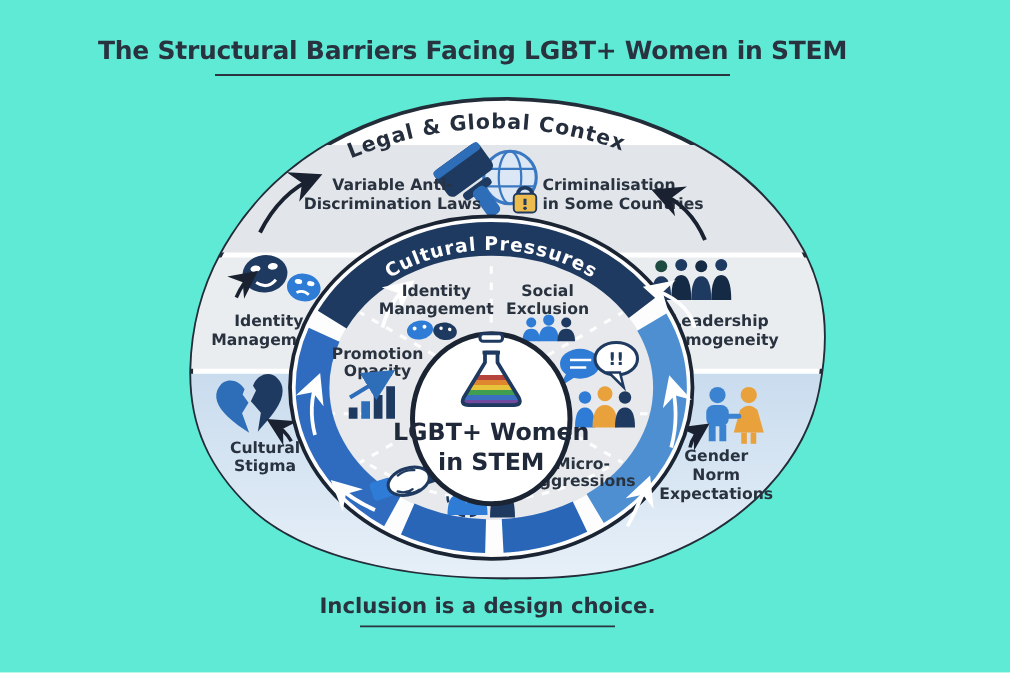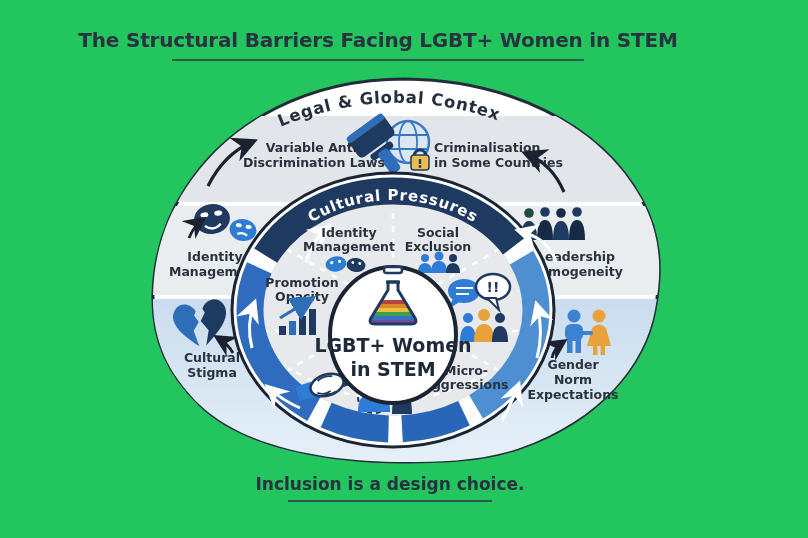--- a/index.html
+++ b/index.html
@@ -1,16 +1,16 @@
 <!DOCTYPE html>
 <html><head>
 <meta charset="utf-8">
 <style>
   html,body{margin:0;padding:0;background:#ffffff;}
-  .page{position:relative;width:808px;height:538px;background:#22c55e;overflow:hidden;
+  .page{position:relative;width:808px;height:538px;background:#5eead4;overflow:hidden;
         font-family:"DejaVu Sans","Liberation Sans",sans-serif;}
   svg{display:block;}
   text{font-family:"DejaVu Sans","Liberation Sans",sans-serif;fill:#29323f;}
   .title-t{font-size:20px;font-weight:bold;letter-spacing:-0.2px;}
   .caption-t{font-size:17px;font-weight:bold;}
   .arc-legal{font-size:16.5px;font-weight:bold;letter-spacing:0.8px;fill:#252e3d;}
   .arc-cp{font-size:15px;font-weight:bold;letter-spacing:0.8px;fill:#ffffff;}
   .lbl{font-size:12.5px;font-weight:bold;fill:#29323f;}
   .center-t{font-size:19px;font-weight:bold;fill:#20293a;}
   .bang{font-size:14px;font-weight:bold;fill:#1f3a60;}

